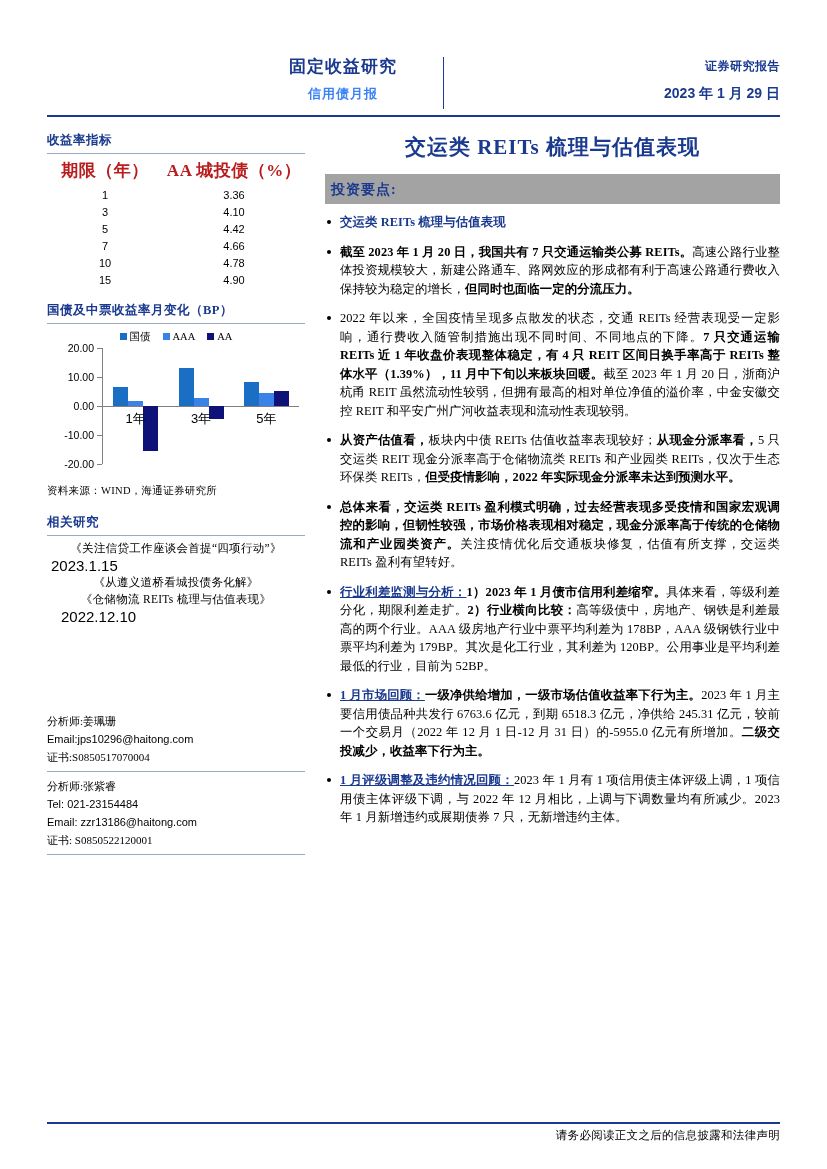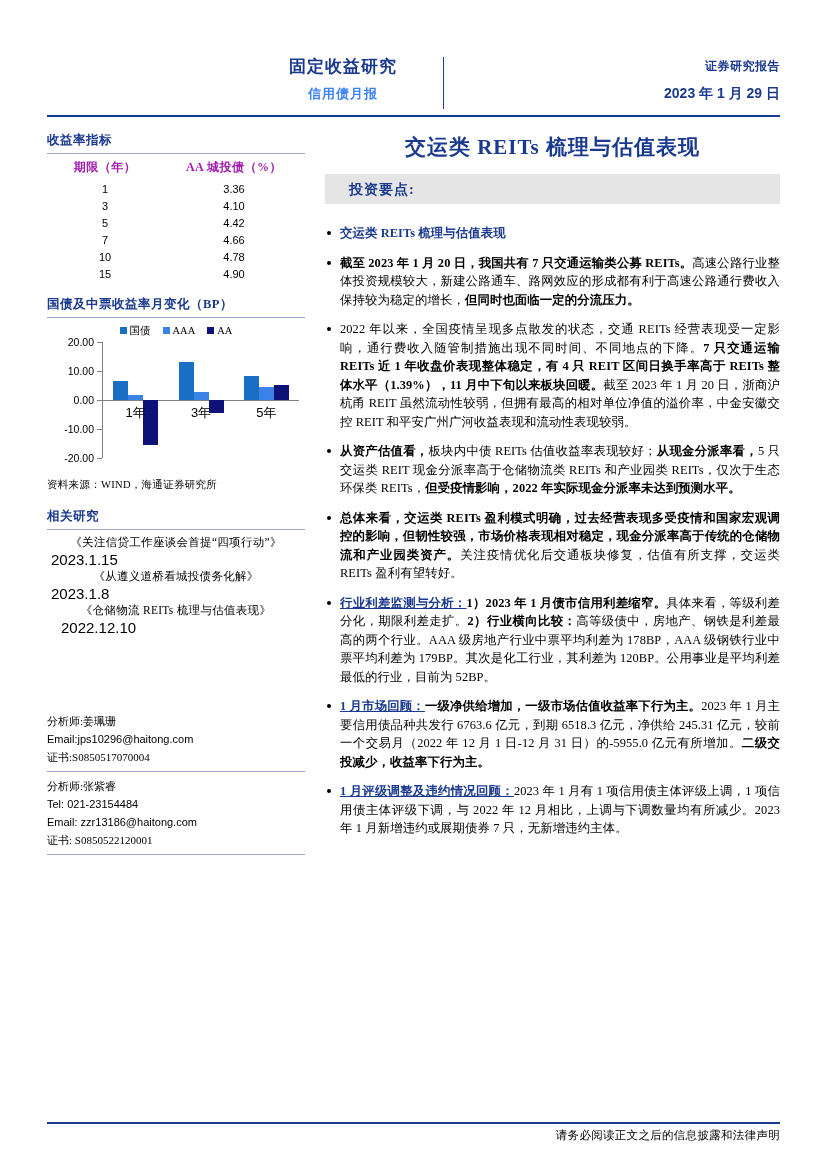--- a/index.html
+++ b/index.html
@@ -119,22 +119,22 @@
 
   
   .yield-table {
     width: 100%;
     border-collapse: collapse;
     margin-top: 2px;
   }
   .yield-table th {
     font-family: "Liberation Serif", serif;
     font-weight: bold;
-    font-size: 12px;
-    color: #a21caf;
+    font-size: 17px;
+    color: #b91c1c;
     padding: 2px 0 4px 0;
     text-align: center;
     letter-spacing: 0.5px;
   }
   .yield-table td {
     font-family: "Liberation Sans", sans-serif;
     font-size: 11px;
     color: #000;
     text-align: center;
     padding: 2.5px 0;
@@ -312,25 +312,25 @@
     font-family: "Liberation Serif", serif;
     font-weight: bold;
     font-size: 21px;
     color: #1a3a8f;
     text-align: center;
     letter-spacing: 1px;
     line-height: 30px;
     padding-bottom: 12px;
   }
   .highlights-bar {
-    background: #e5e5e5;
+    background: #a3a3a3;
     height: 30px;
     line-height: 30px;
-    padding-left: 24px;
-    margin-bottom: 20px;
+    padding-left: 6px;
+    margin-bottom: 9px;
   }
   .highlights-label {
     font-family: "Liberation Serif", serif;
     font-weight: bold;
     font-size: 14px;
     color: #1a3a8f;
     letter-spacing: 1px;
   }
   ul.points {
     list-style: none;
@@ -494,21 +494,20 @@
       <div class="chart-source">资料来源：WIND，海通证券研究所</div>
     </div>
 
     <div class="related-block">
       <div class="side-heading">相关研究</div>
       <div class="side-rule"></div>
       <div class="related-list" id="related-list">
           <div class="related-title">《关注信贷工作座谈会首提“四项行动”》</div>
           <div class="related-date">2023.1.15</div>
           <div class="related-title">《从遵义道桥看城投债务化解》</div>
-          <div class="related-date">2023.1.8</div>
           <div class="related-title">《仓储物流 REITs 梳理与估值表现》</div>
           <div class="related-date indent">2022.12.10</div>
         </div>
     </div>
 
   </div>
 
   <div class="analyst-block">
     <div>
       <div class="analyst-line cjk">分析师:姜珮珊</div>

